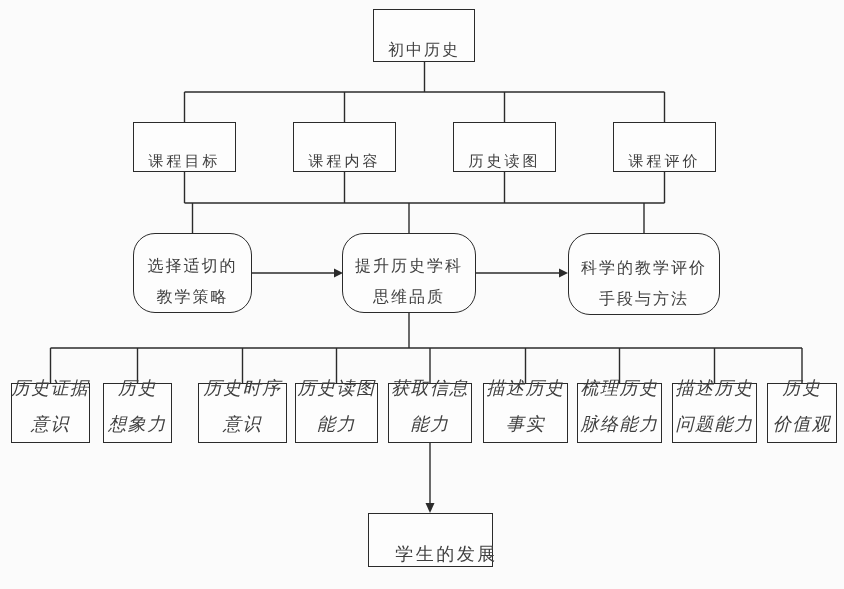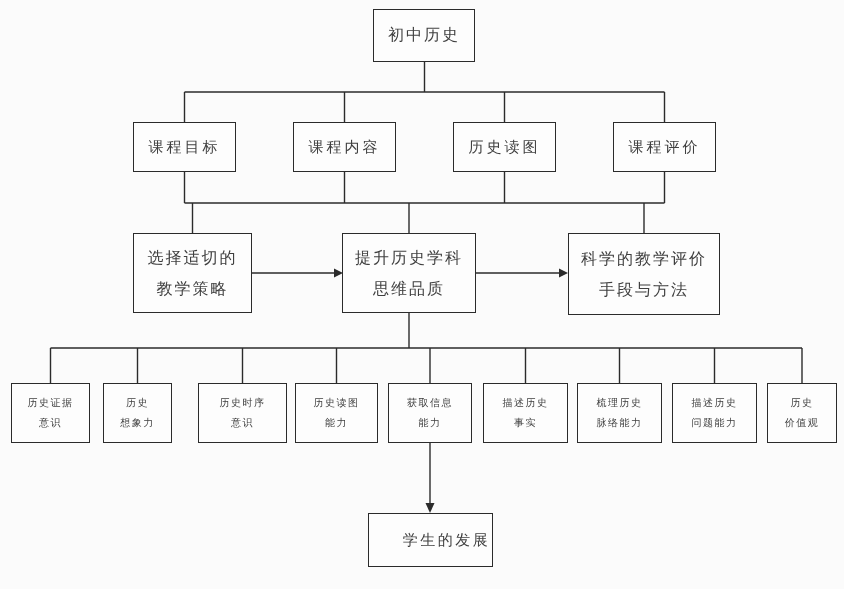--- a/index.html
+++ b/index.html
@@ -18,30 +18,30 @@
     pointer-events:none;
   }
   .node{
     position:absolute;
     box-sizing:border-box;
     border:1.2px solid #2b2b2b;
     background:#fdfdfd;
     display:flex;
     flex-direction:column;
     align-items:center;
-    justify-content:center;
+    justify-content:flex-end;
     text-align:center;
     color:#3f3f3f;
   }
   .node span{display:block;white-space:nowrap;}
   .lv1{font-size:16px;letter-spacing:2px;}
   .lv2{font-size:15px;letter-spacing:3px;}
-  .lv3{font-size:16px;letter-spacing:2px;line-height:1.95;}
-  .lv4{font-size:10px;letter-spacing:1.5px;line-height:2.0;}
-  .lv5{font-size:15px;letter-spacing:2.5px;padding-left:32px;}
+  .lv3{font-size:16px;letter-spacing:2px;line-height:1.95;border-radius:22px;}
+  .lv4{font-size:18px;letter-spacing:1.5px;line-height:2.0;font-style:italic;}
+  .lv5{font-size:18px;letter-spacing:2.5px;padding-left:32px;}
 </style>
 </head>
 <body>
 
 <div class="canvas">
 
   <svg class="wires" viewBox="0 0 844 589" aria-hidden="true">
     <g stroke="#2b2b2b" stroke-width="1.4" fill="none">
 
       <path d="M424.5 62 V92"></path>

